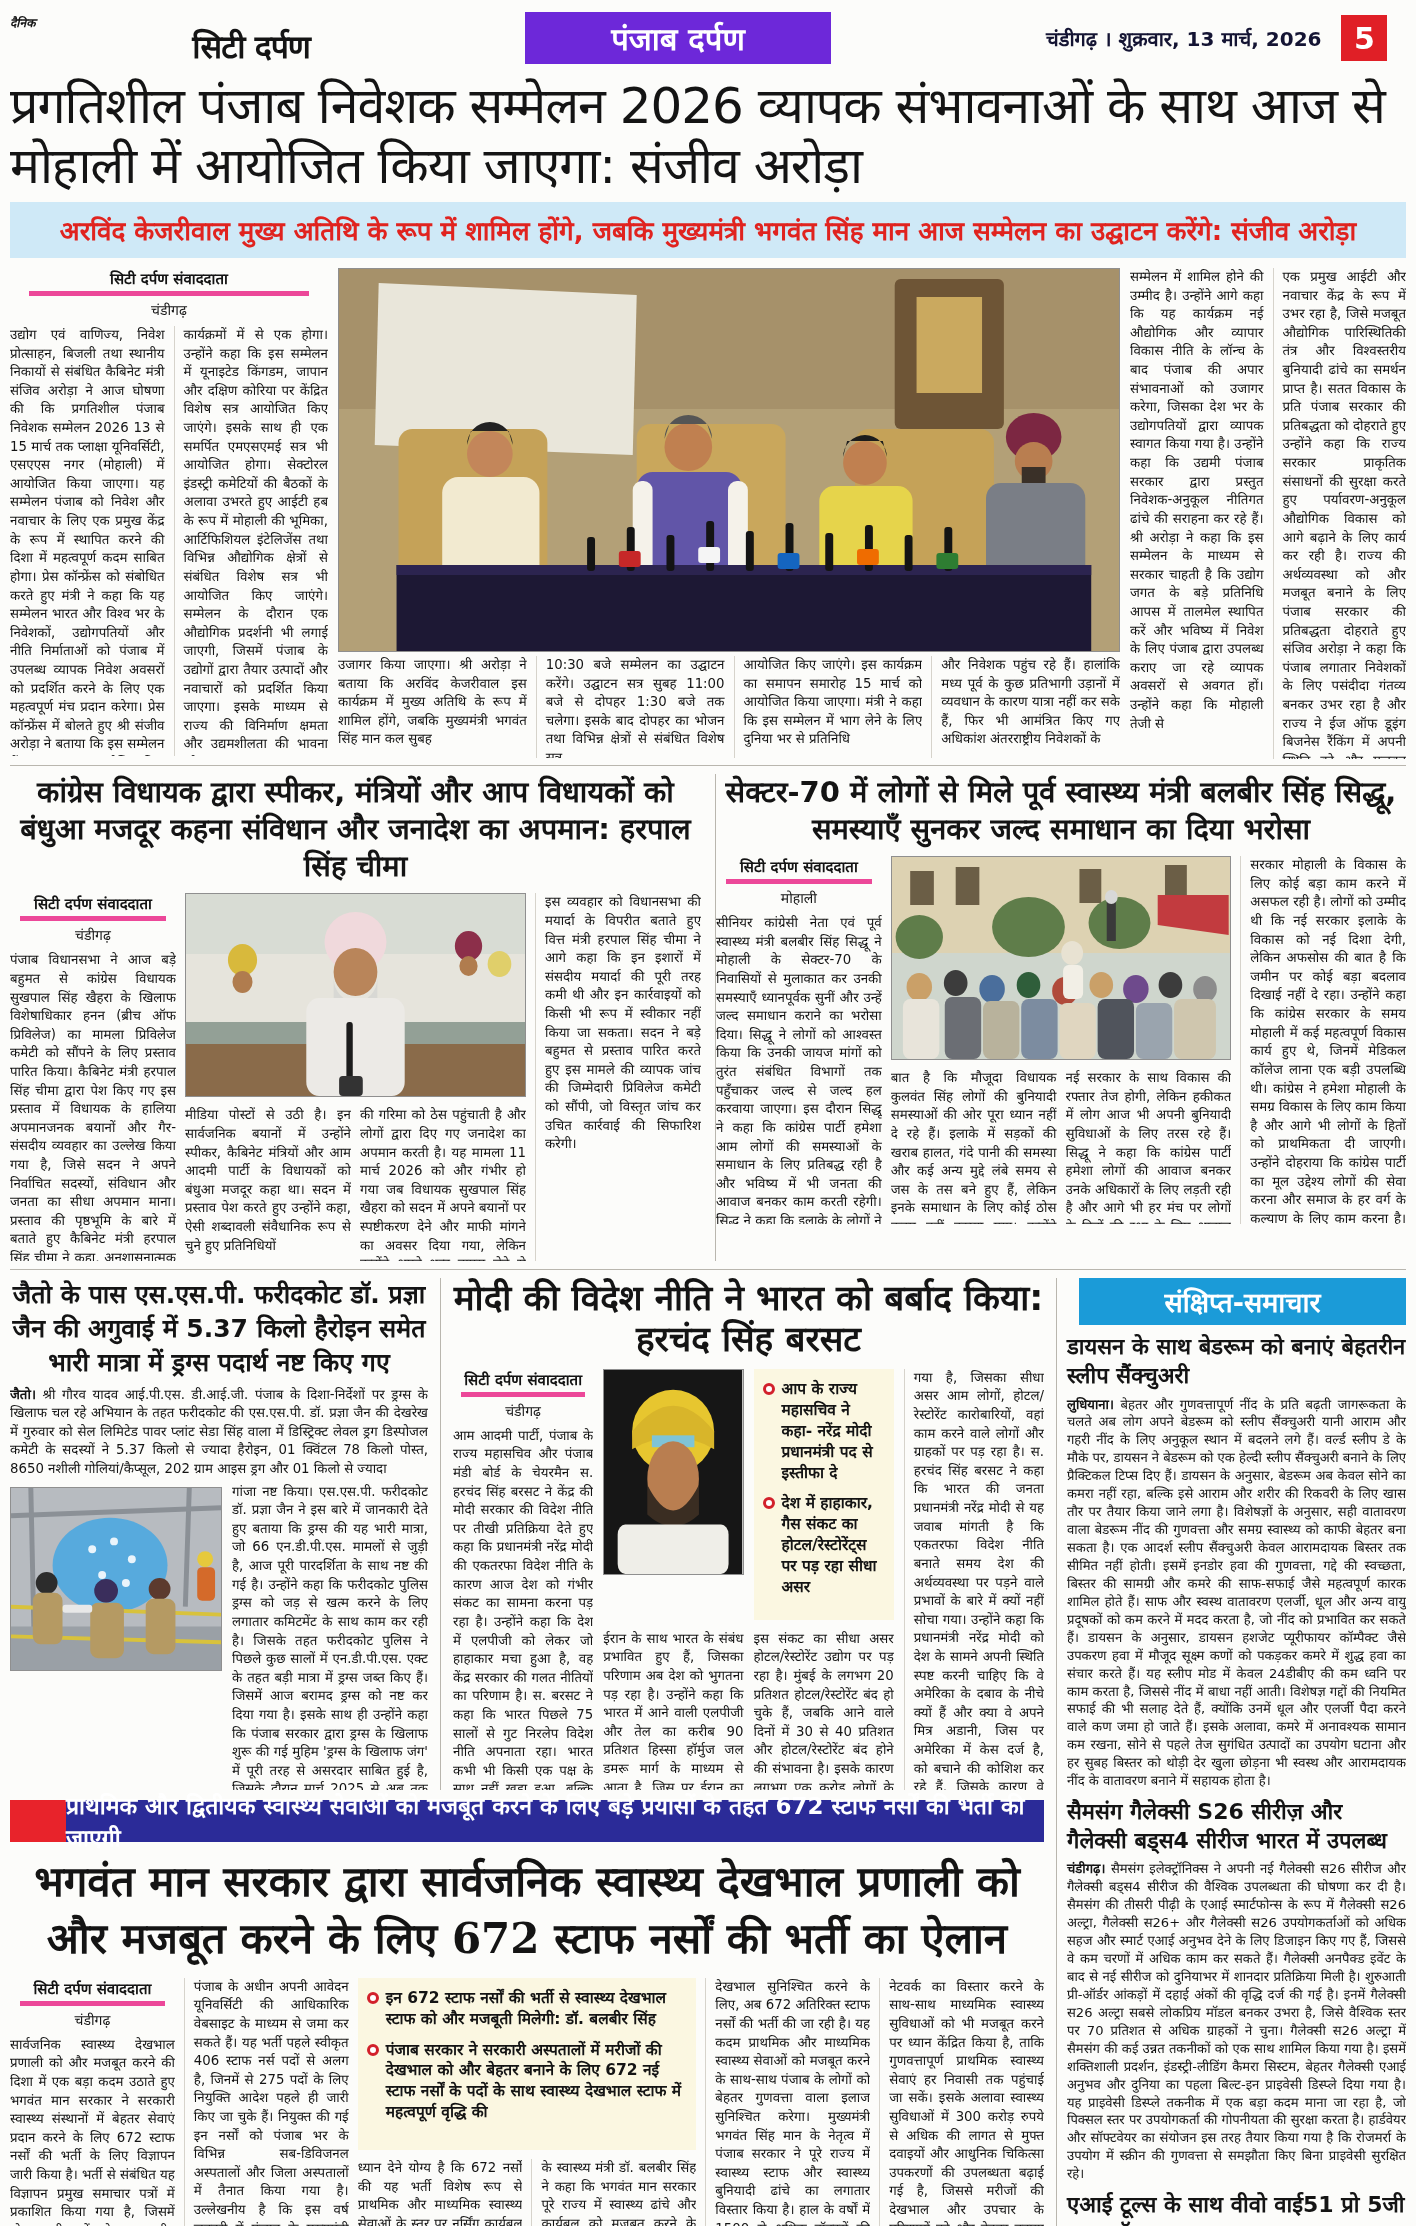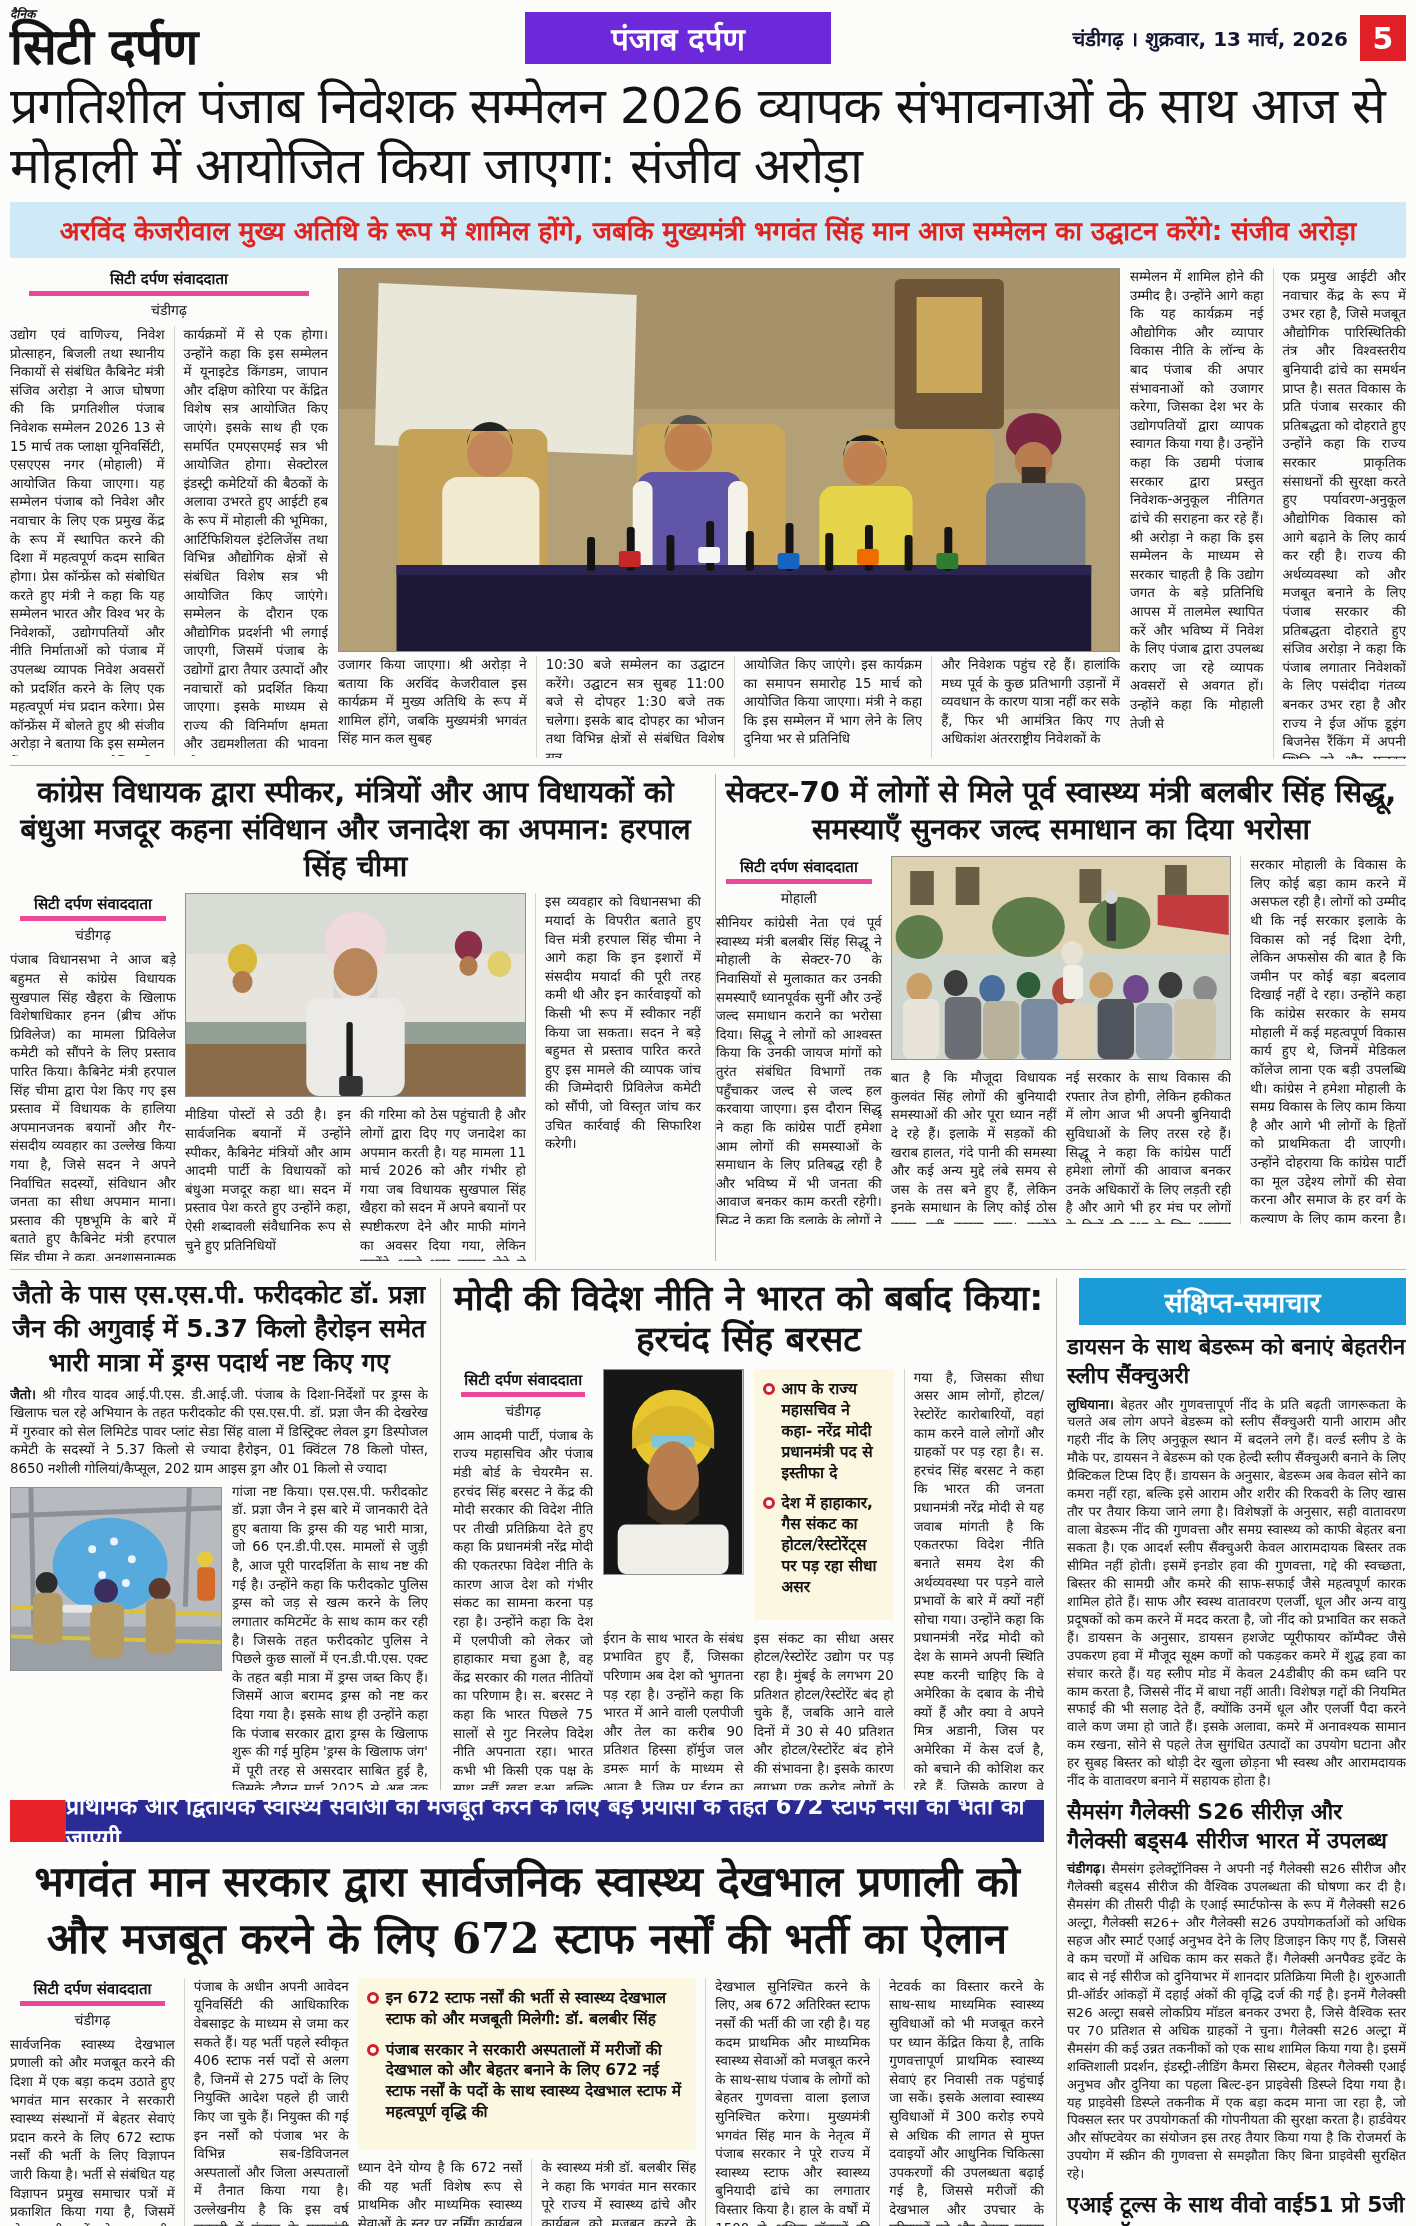--- a/index.html
+++ b/index.html
@@ -3,24 +3,24 @@
 <meta charset="utf-8">
 <style>
   * { box-sizing: border-box; margin: 0; padding: 0; }
   body { background:#e9e7e1; font-family:"DejaVu Sans", sans-serif; color:#141414; }
   .page { width:1416px; min-height:2226px; margin:0 auto; background:#fcfcfa; padding:8px 10px 4px; position:relative; }
 
   
   .masthead { display:flex; align-items:center; height:60px; }
   .logo-block { width:300px; }
   .logo-kicker { font-size:12px; font-weight:700; font-style:italic; }
-  .logo { font-size:50px; font-weight:900; letter-spacing:-1px; line-height:1; }
+  .logo { font-size:32px; font-weight:900; letter-spacing:-1px; line-height:1;text-align:right; }
   .section-wrap { flex:1; display:flex; justify-content:center; }
   .section-box { background:#6d28d9; color:#fff; font-weight:800; font-size:31px; padding:5px 86px; }
-  .issue-wrap { width:360px; display:flex; align-items:center; justify-content:flex-end; gap:12px; }
+  .issue-wrap { width:360px; display:flex; align-items:center; justify-content:flex-start; gap:20px; }
   .issue { font-weight:800; font-size:20px; color:#141433; }
   .pagenum { background:#e01f26; color:#fff; width:46px; height:46px; display:flex; align-items:center; justify-content:center; font-size:30px; font-weight:800; }
 
   
   .main-headline { font-size:50px; font-weight:400; text-align:left; line-height:1.2; letter-spacing:-1px; margin:8px 0 6px; }
   .sub-headline { background:#cfe9f7; color:#e0231f; font-weight:800; font-size:26px; text-align:center; padding:10px 4px; margin-bottom:10px; }
 
   
   .byline { text-align:center; font-weight:700; font-size:15px; padding-bottom:3px; border-bottom:5px solid #ec4899; width:88%; margin:0 auto 2px; }
   .place { text-align:center; font-size:14px; padding:2px 0 7px; }

